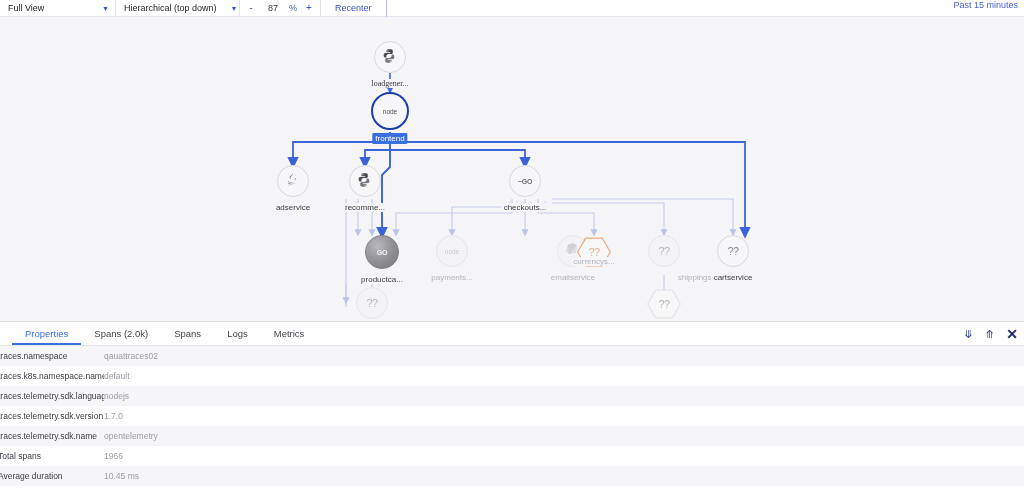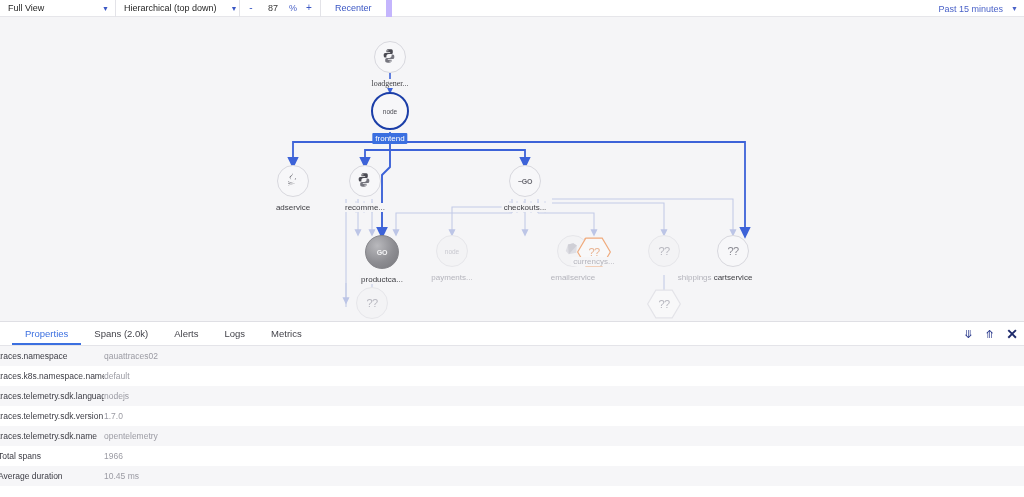--- a/index.html
+++ b/index.html
@@ -47,26 +47,26 @@
     font-size:10px; line-height:1; cursor:pointer;
     user-select:none;
   }
   .zval {
     width:26px; text-align:center; color:#3a3a3a; font-size:9px;
   }
   .zpct { width:14px; text-align:center; color:#4a62c8; font-size:9px; }
   #recenter {
     padding:0 14px; color:#3b57c4; font-size:9px; cursor:pointer;
     height:17px; display:flex; align-items:center;
-    border-right:6px solid #c4b5fd;
+    border-right:1px solid #c4b5fd;
   }
   #timerange {
     position:absolute; right:6px; top:0; height:17px;
     display:flex; align-items:center; gap:8px;
-    color:#4a62c8; font-size:9px;
+    color:#4a62c8; font-size:9px;flex-direction:column;
   }
   #timerange .caret2 { color:#4a62c8; font-size:7px; }
 
   
   #graph {
     position:absolute; top:17px; left:0;
     width:1024px; height:304px;
     background:#f5f5f7;
     overflow:hidden;
   }
@@ -388,21 +388,21 @@
       <span class="qm">??</span>
     </div>
 
   </div>
 </div>
 
 <div id="panel">
   <div id="tabs">
     <div class="tab active">Properties</div>
     <div class="tab">Spans (2.0k)</div>
-    <div class="tab">Alerts</div>
+    <div class="tab">Spans</div>
     <div class="tab">Logs</div>
     <div class="tab">Metrics</div>
     <div id="panel-actions">
       <span class="pa">⤋</span>
       <span class="pa">⤊</span>
       <span class="pa close">✕</span>
     </div>
   </div>
 
   <div id="proptable">

